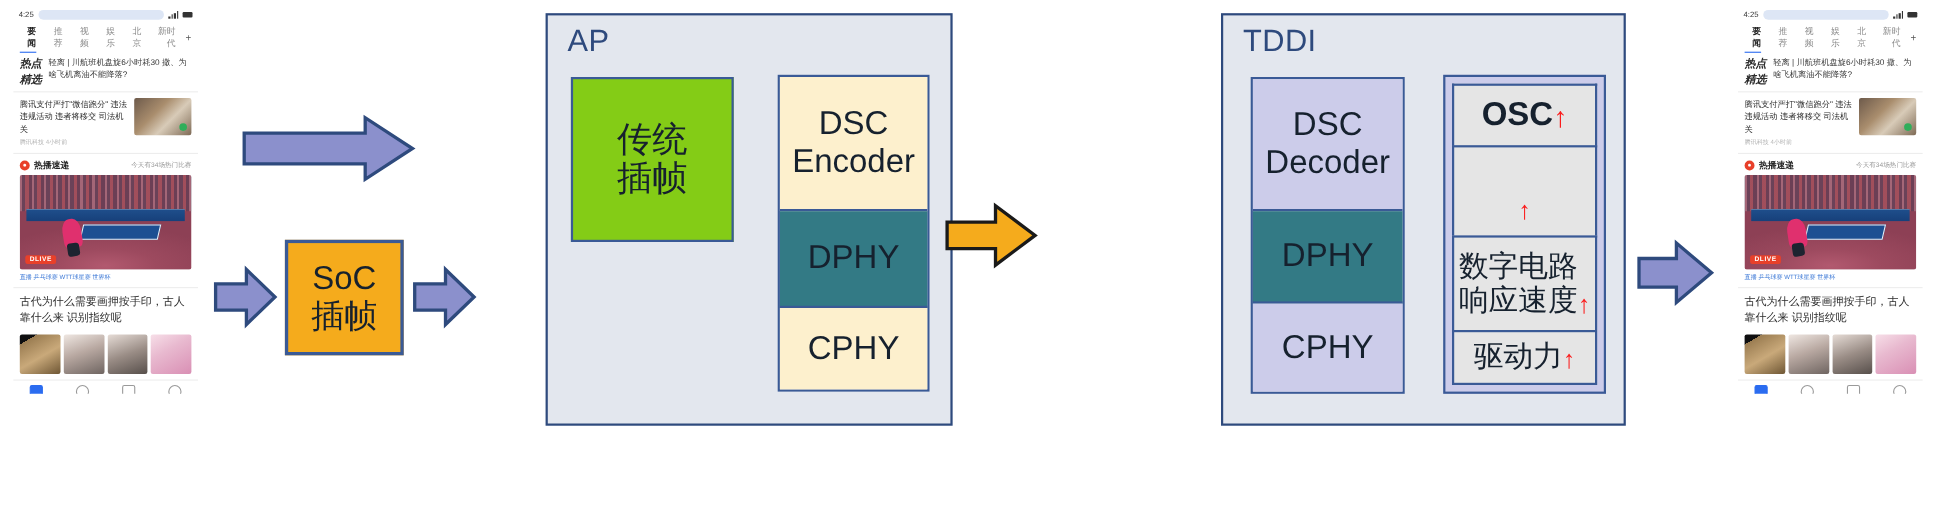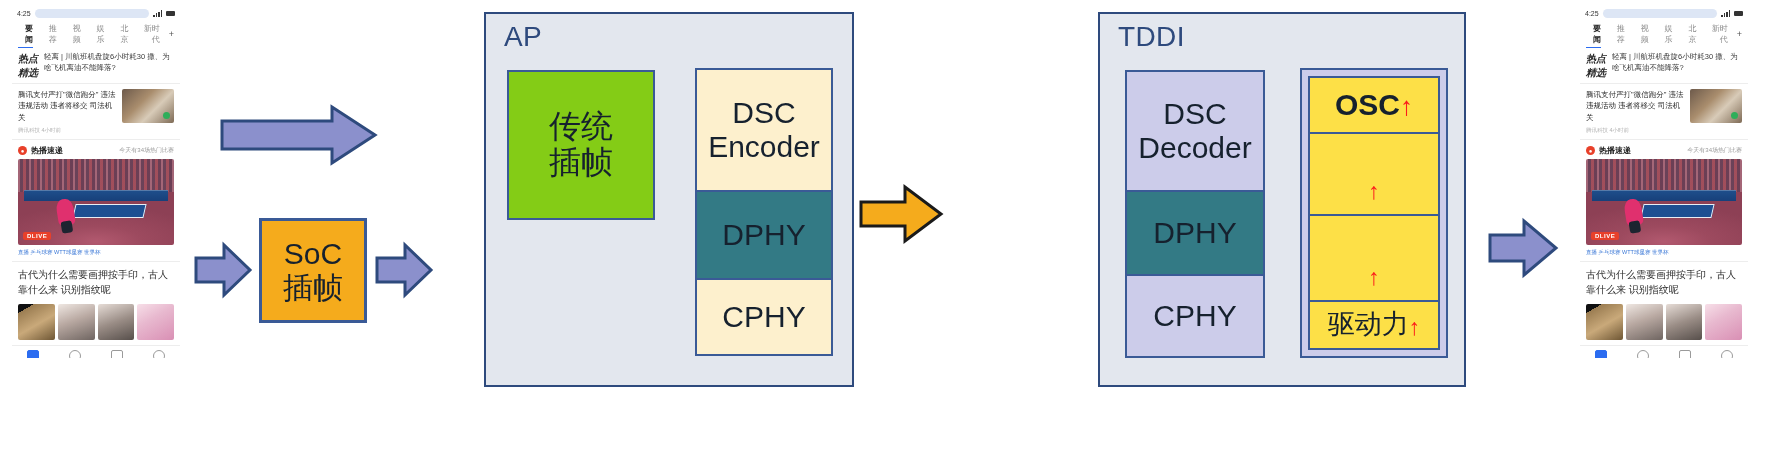--- a/index.html
+++ b/index.html
@@ -16,20 +16,21 @@
     overflow:hidden;
   }
 
   
   .abs{position:absolute;box-sizing:border-box;}
 
   
   .container-box{
     background:#e3e7ee;
     border:2.5px solid #2e4a7d;
+    margin-left:12px;
   }
   .container-title{
     position:absolute;
     left:18px; top:8px;
     font-size:28px;
     color:#2e4a7d;
     letter-spacing:.4px;
     line-height:1.1;
     white-space:nowrap;
   }
@@ -71,21 +72,21 @@
     box-sizing:border-box;
     display:flex;
     flex-direction:column;
     padding:6px;
     gap:0;
   }
   .feat-row{
     flex:1 1 0;
     border:2px solid #3a5a96;
     border-bottom-width:0;
-    background:#fde047;
+    background:#e5e5e5;
     display:flex;
     align-items:center;
     justify-content:center;
     text-align:center;
     box-sizing:border-box;
     color:#16212e;
     line-height:1.15;
     padding:2px 4px;
   }
   .feat-row:last-child{border-bottom-width:2px;}
@@ -378,20 +379,22 @@
       <div class="feat-row" style="flex:0 0 56px;">
         <span class="txt" style="font-size:30px;font-weight:700;">OSC</span>
           <span class="up" style="font-size:26px;">↑</span>
       </div>
 
       <div class="feat-row" style="flex:0 0 82px;">
           <span class="up" style="font-size:23px;align-self:flex-end;margin-bottom:10px;">↑</span>
       </div>
 
       <div class="feat-row" style="flex:0 0 86px;">
+        <span class="txt" style="font-size:27px;">数字电路
+响应速度</span>
           <span class="up" style="font-size:23px;align-self:flex-end;margin-bottom:10px;">↑</span>
       </div>
 
       <div class="feat-row" style="flex:1 1 auto;">
         <span class="txt" style="font-size:27px;">驱动力</span>
           <span class="up" style="font-size:23px;">↑</span>
       </div>
     </div>
   </div>
 

